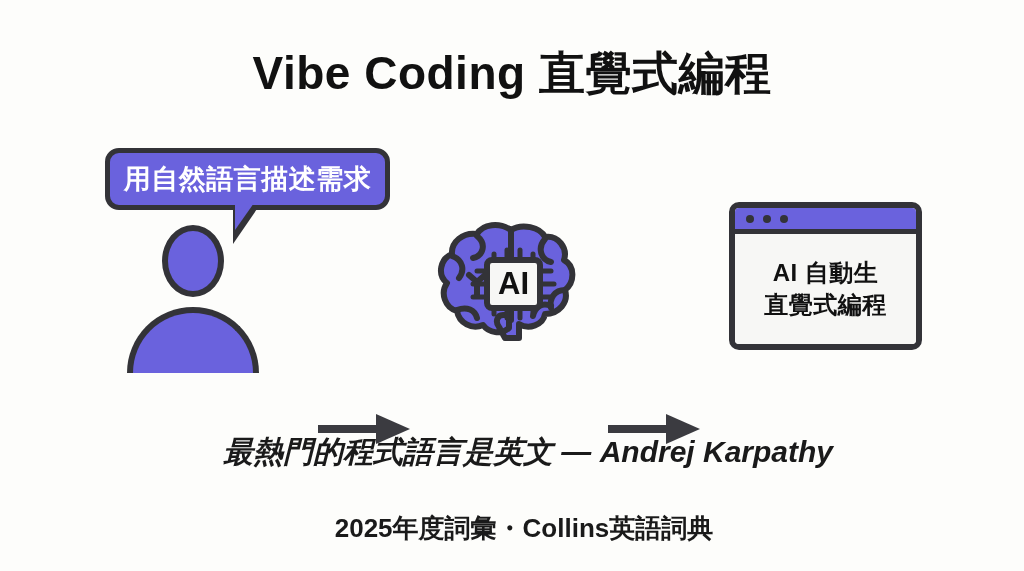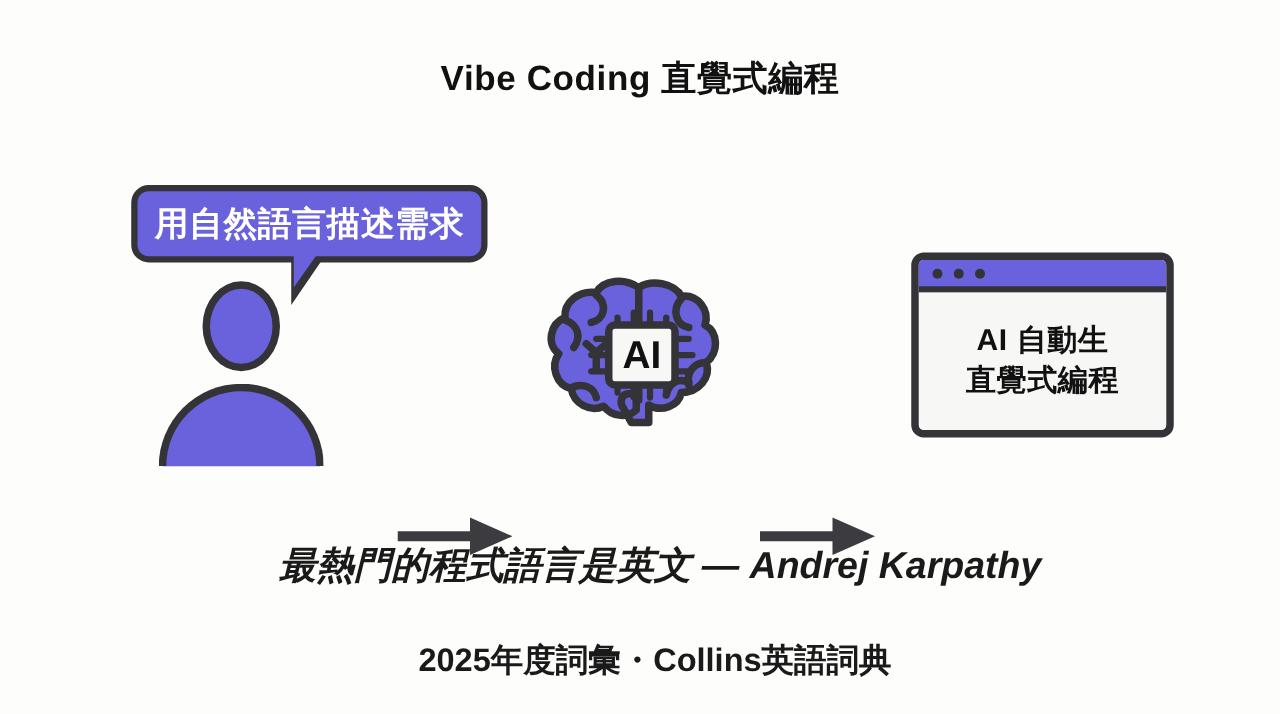--- a/index.html
+++ b/index.html
@@ -16,21 +16,21 @@
     position: relative;
   }
 
   
   .slide-title {
     position: absolute;
     top: 48px;
     left: 0;
     width: 1024px;
     text-align: center;
-    font-size: 28px;
+    font-size: 46px;
     font-weight: bold;
     letter-spacing: 0.5px;
     color: #111111;
     line-height: 1.1;
     white-space: nowrap;
   }
 
   
   .diagram {
     position: absolute;
@@ -128,21 +128,21 @@
     position: absolute;
     left: 425px;
     top: 80px;
   }
 
   
   .stage-window {
     position: absolute;
     left: 729px;
     top: 62px;
-    width: 210px;
+    width: 193px;
     height: 148px;
     background: #f7f7f5;
     border: 6px solid #333338;
     border-radius: 10px;
     box-sizing: border-box;
     overflow: hidden;
   }
   .window-titlebar {
     height: 26px;
     background: #6a62dd;

